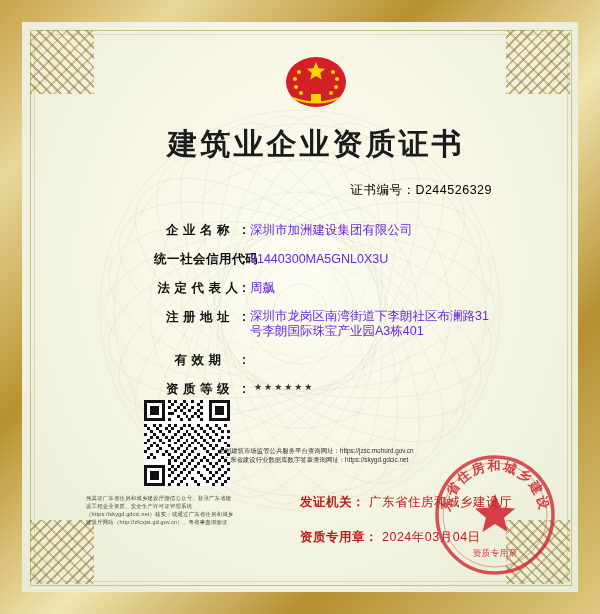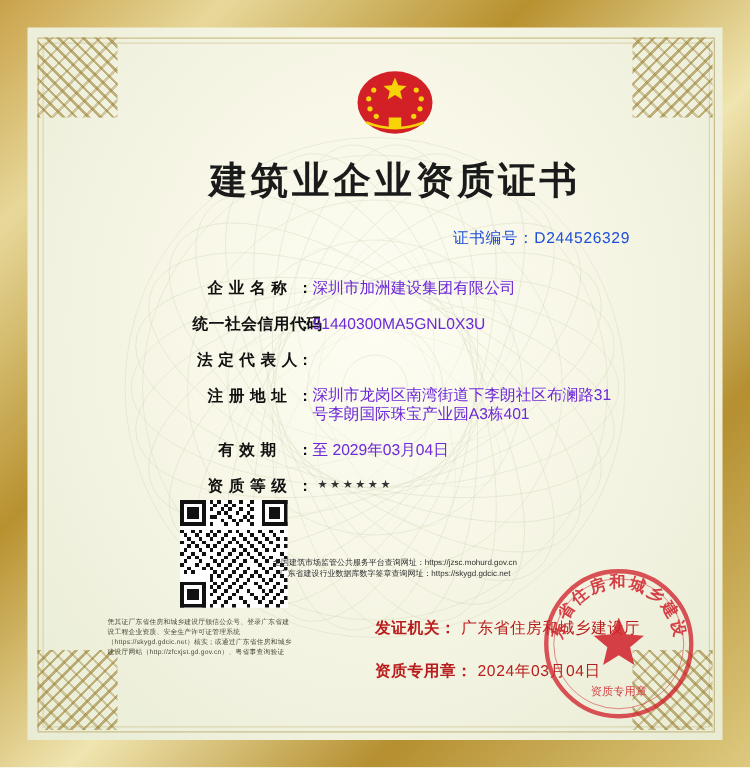--- a/index.html
+++ b/index.html
@@ -103,23 +103,23 @@
     font-family: "DejaVu Serif", serif;
     font-weight: bold;
     font-size: 30px;
     letter-spacing: 3px;
     color: #1b1b1b;
   }
 
   .cert-no {
     position: absolute;
     top: 182px;
-    right: 112px;
+    right: 124px;
     font-size: 12.5px;
-    color: #1d4ed8;
+    color: #000000;
     letter-spacing: 0.5px;
   }
   .cert-no .no-val { font-family: "Liberation Sans", sans-serif; }
 
   
   .fields {
     position: absolute;
     left: 138px;
     top: 222px;
     width: 340px;
@@ -313,30 +313,30 @@
         <span class="value">深圳市加洲建设集团有限公司</span>
       </div>
       <div class="row">
         <span class="label">统一社会信用代码</span>
         <span class="colon">:</span>
         <span class="value">91440300MA5GNL0X3U</span>
       </div>
       <div class="row">
         <span class="label">法 定 代 表 人</span>
         <span class="colon">:</span>
+        <span class="value">周飙</span>
       </div>
       <div class="row addr">
         <span class="label">注 册 地 址</span>
         <span class="colon">:</span>
         <span class="value">深圳市龙岗区南湾街道下李朗社区布澜路31号李朗国际珠宝产业园A3栋401</span>
       </div>
       <div class="row">
         <span class="label">有 效 期</span>
         <span class="colon">:</span>
-        <span class="value">至 2029年03月04日</span>
       </div>
       <div class="row">
         <span class="label">资 质 等 级</span>
         <span class="colon">:</span>
       </div>
     </div>
 
     <div class="stars">★★★★★★</div>
 
     <div class="qr-wrap">

